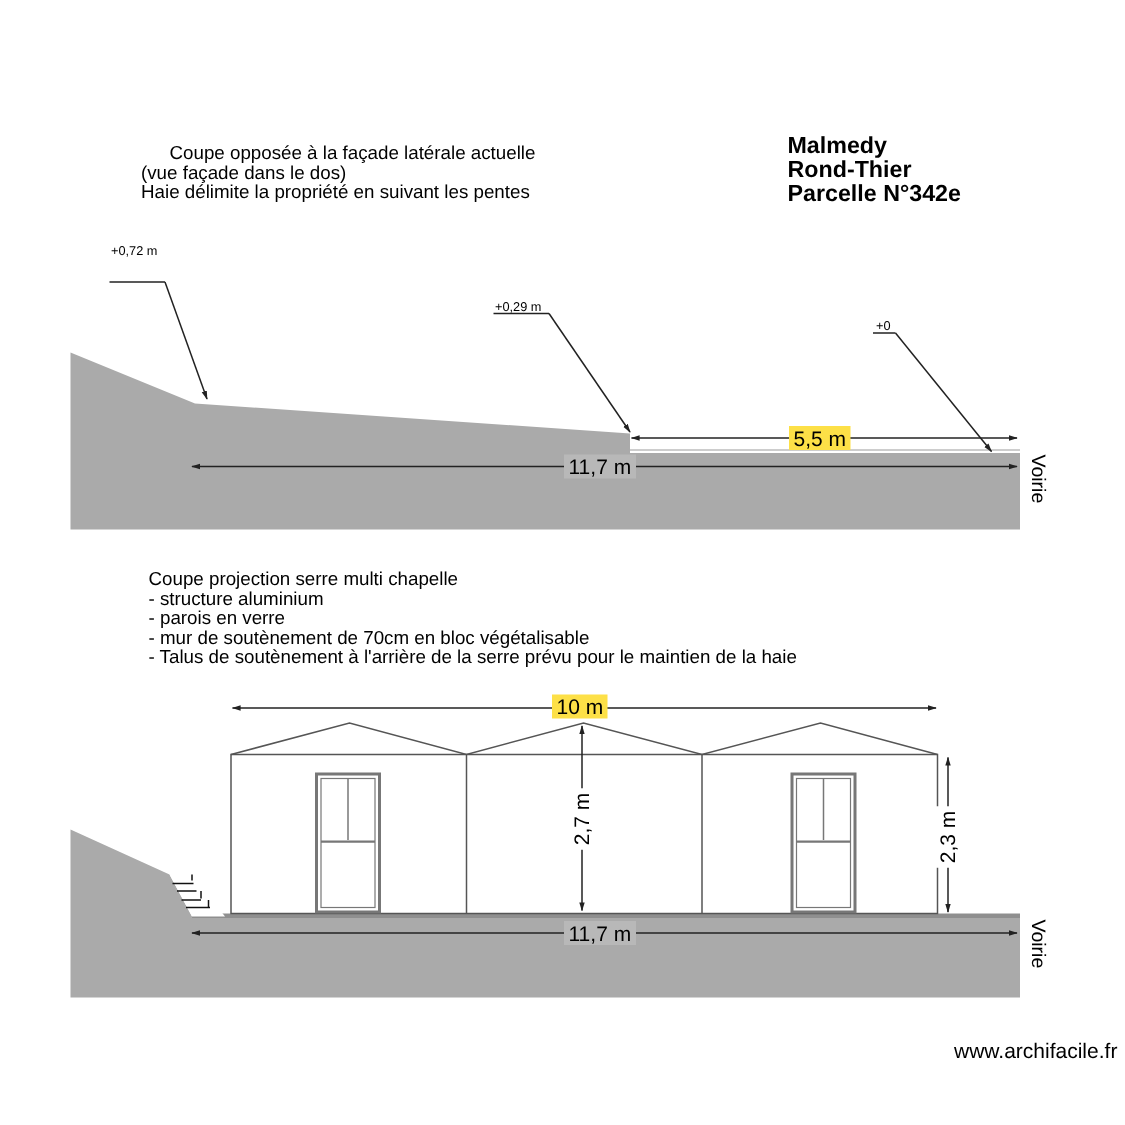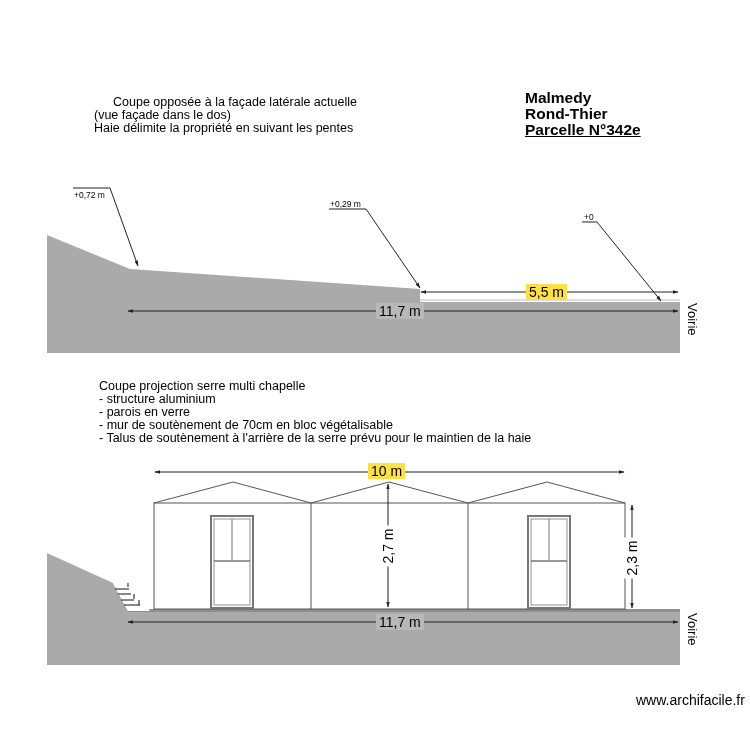--- a/index.html
+++ b/index.html
@@ -85,27 +85,27 @@
   </g>
 
   <line x1="155" y1="472" x2="624" y2="472" stroke="#222" stroke-width="1" marker-start="url(#arr)" marker-end="url(#arr)"></line>
   <line x1="388" y1="484" x2="388" y2="607" stroke="#222" stroke-width="1" marker-start="url(#arr)" marker-end="url(#arr)"></line>
   <line x1="632" y1="505" x2="632" y2="608" stroke="#222" stroke-width="1" marker-start="url(#arr)" marker-end="url(#arr)"></line>
   <line x1="128" y1="622" x2="678" y2="622" stroke="#222" stroke-width="1" marker-start="url(#arr)" marker-end="url(#arr)"></line>
 </svg>
 
 <div class="title" style="left:525px;top:90px;">Malmedy</div>
 <div class="title" style="left:525px;top:106px;">Rond-Thier</div>
-<div class="title" style="left:525px;top:122px;text-decoration:underline;">Parcelle N°342e</div>
+<div class="title" style="left:525px;top:122px;">Parcelle N°342e</div>
 
 <div class="txt" style="left:94px;top:96px;margin-left:19px;">Coupe opposée à la façade latérale actuelle</div>
 <div class="txt" style="left:94px;top:109px;">(vue façade dans le dos)</div>
 <div class="txt" style="left:94px;top:122px;text-align:right;">Haie délimite la propriété en suivant les pentes</div>
 
-<div class="lvl" style="left:74px;top:190px;">+0,72 m</div>
+<div class="lvl" style="left:74px;top:162px;">+0,72 m</div>
 <div class="lvl" style="left:330px;top:199px;">+0,29 m</div>
 <div class="lvl" style="left:584px;top:212px;">+0</div>
 
 <div class="dim onwhite" style="left:526px;top:284px;">5,5 m</div>
 <div class="dim ongray" style="left:376px;top:303px;">11,7 m</div>
 <div class="voirie" style="left:700px;top:303px;">Voirie</div>
 
 <div class="txt" style="left:99px;top:380px;">Coupe projection serre multi chapelle</div>
 <div class="txt" style="left:99px;top:393px;">- structure aluminium</div>
 <div class="txt" style="left:99px;top:406px;">- parois en verre</div>

